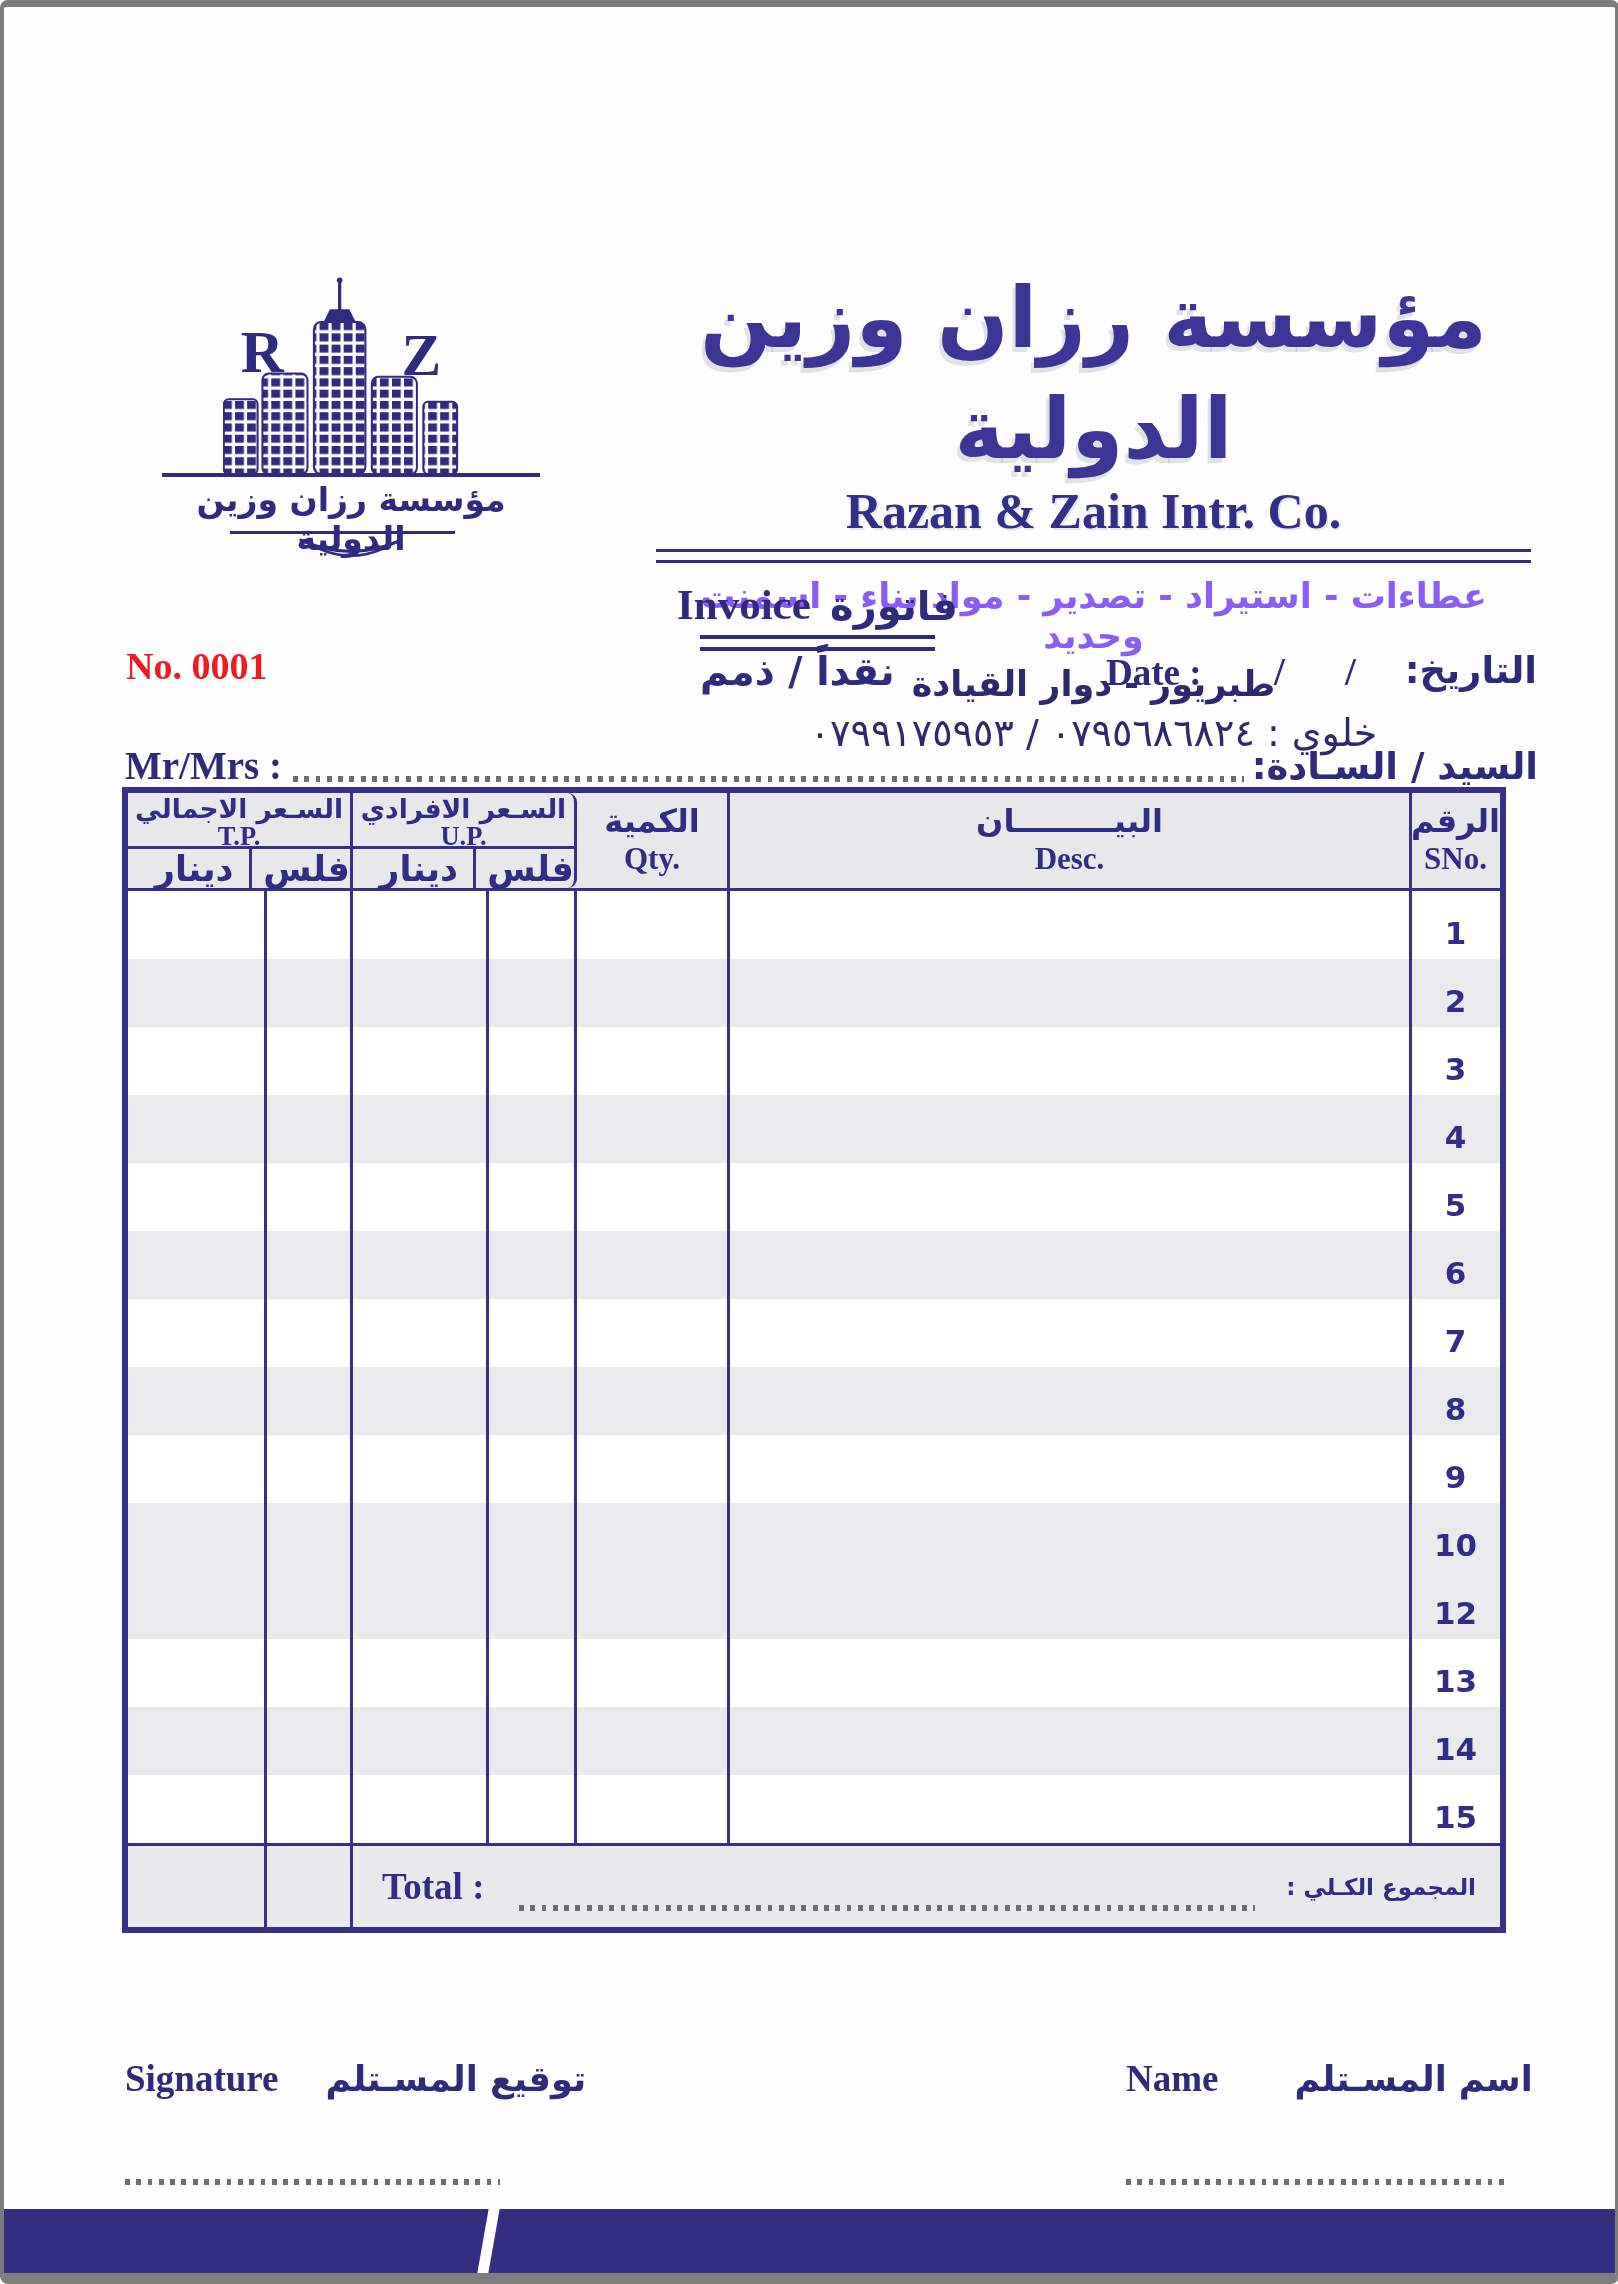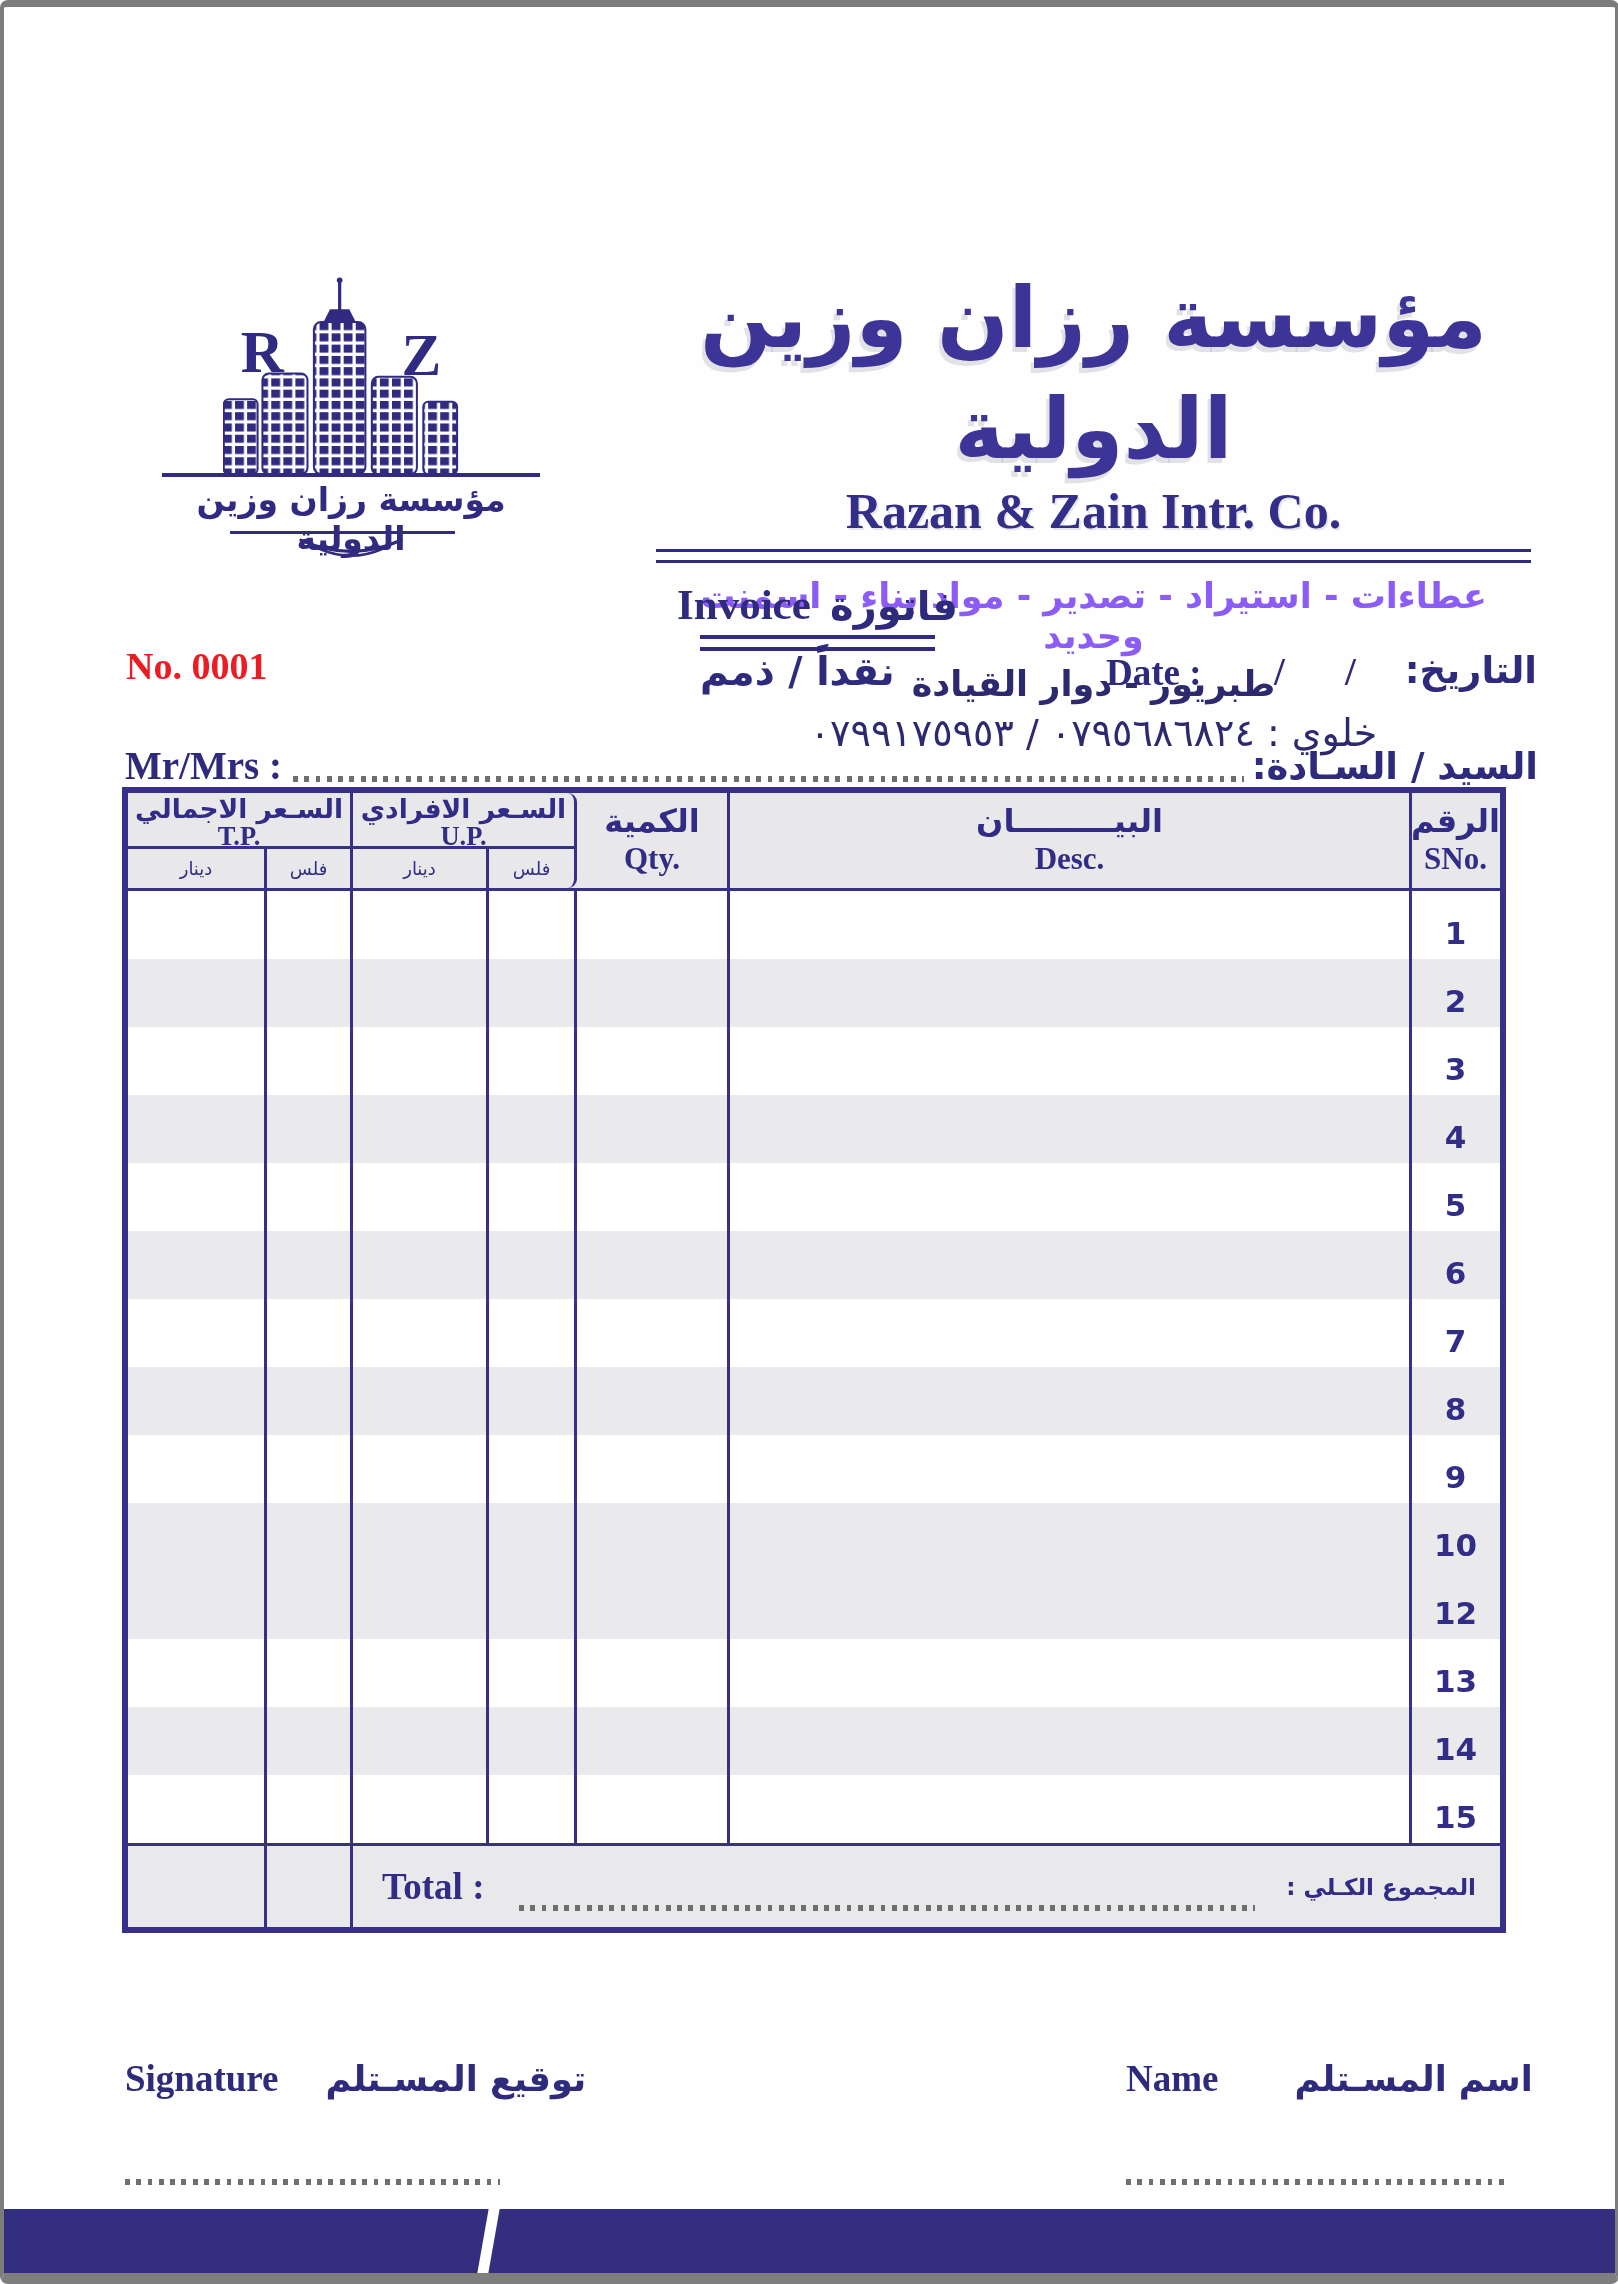--- a/index.html
+++ b/index.html
@@ -63,21 +63,21 @@
   .invoice-table{position:absolute;left:118px;top:780px;width:1384px;box-sizing:border-box;
                  border:6.4px solid #363089;}
   .t-header{display:flex;background:#e8e8eb;border-bottom:3.2px solid #363089;height:98px;box-sizing:border-box;}
   .hgroup{display:flex;flex-direction:column;box-sizing:border-box;border-right:3.2px solid #363089;}
   .hgroup.tp{width:225px;}
   .hgroup.up{width:224px;border-radius:9px;}
   .hgroup-label{height:56px;border-bottom:3.2px solid #363089;display:flex;flex-direction:column;
                 align-items:center;justify-content:space-between;box-sizing:border-box;padding-top:3.2px;}
   .hgroup-sub{flex:1;display:flex;}
   .subcell{display:flex;align-items:center;justify-content:center;box-sizing:border-box;
-           font-size:18px;font-weight:normal;color:#312c85;}
+           font-size:35px;font-weight:bold;color:#312c85;margin-left:11px;}
   .subcell.br{border-right:3.2px solid #363089;}
   .tp .subcell:first-child{width:139px;}
   .up .subcell:first-child{width:136px;}
   .subcell:last-child{flex:1;}
   .h-ar{font-size:26.5px;font-weight:bold;color:#312c85;line-height:1.0;}
   .h-en{font-size:26.5px;font-weight:bold;color:#312c85;line-height:1.05;}
   .hcell{display:flex;flex-direction:column;align-items:center;justify-content:center;gap:6.4px;
          box-sizing:border-box;border-right:3.2px solid #363089;}
   .hcell .h-ar{font-size:32px;}
   .hcell .h-en{font-size:31px;}

